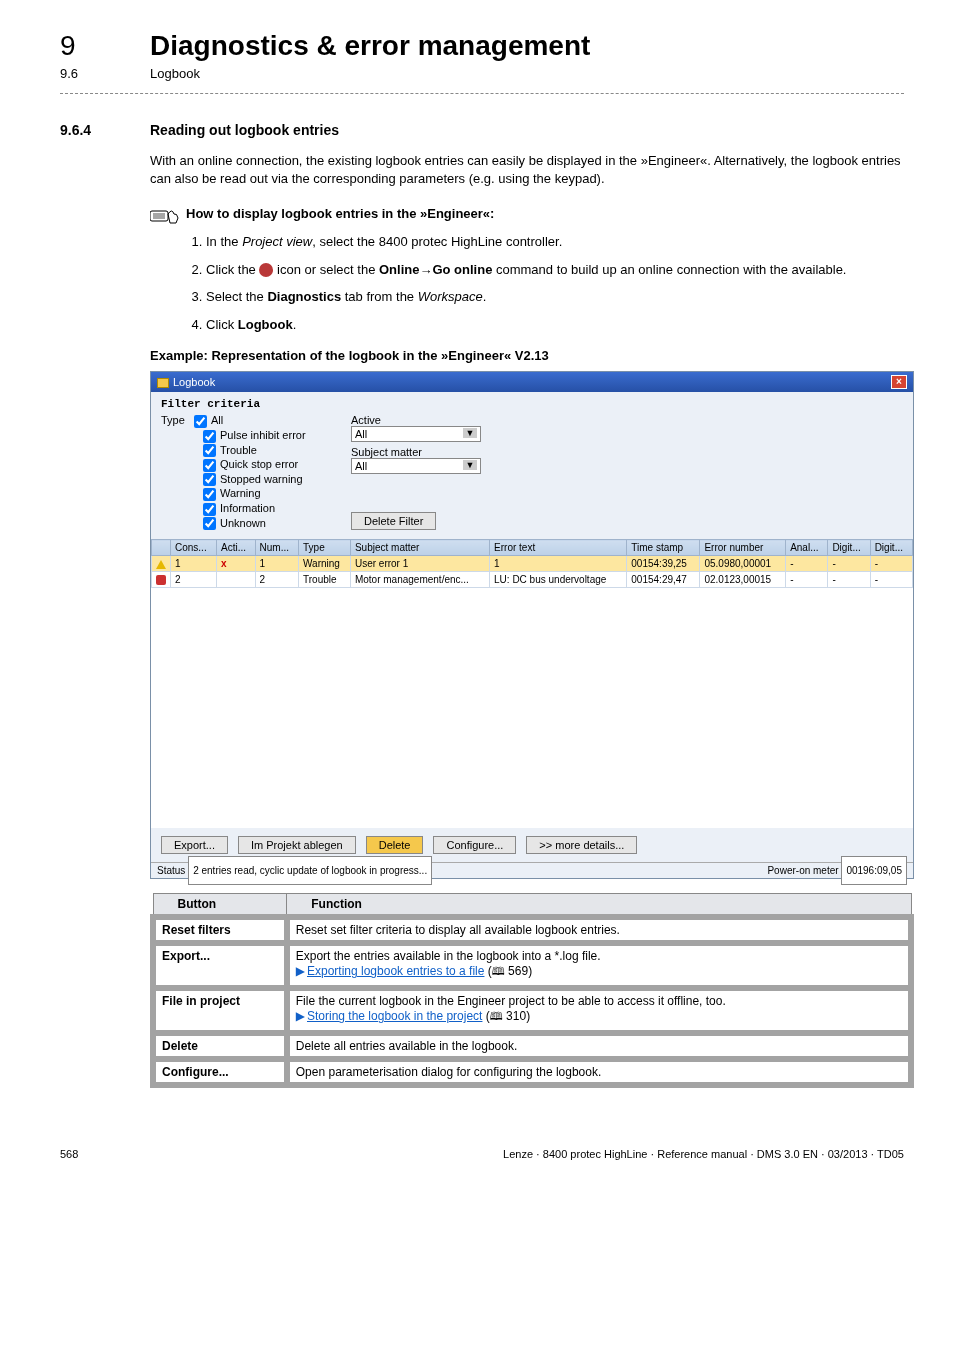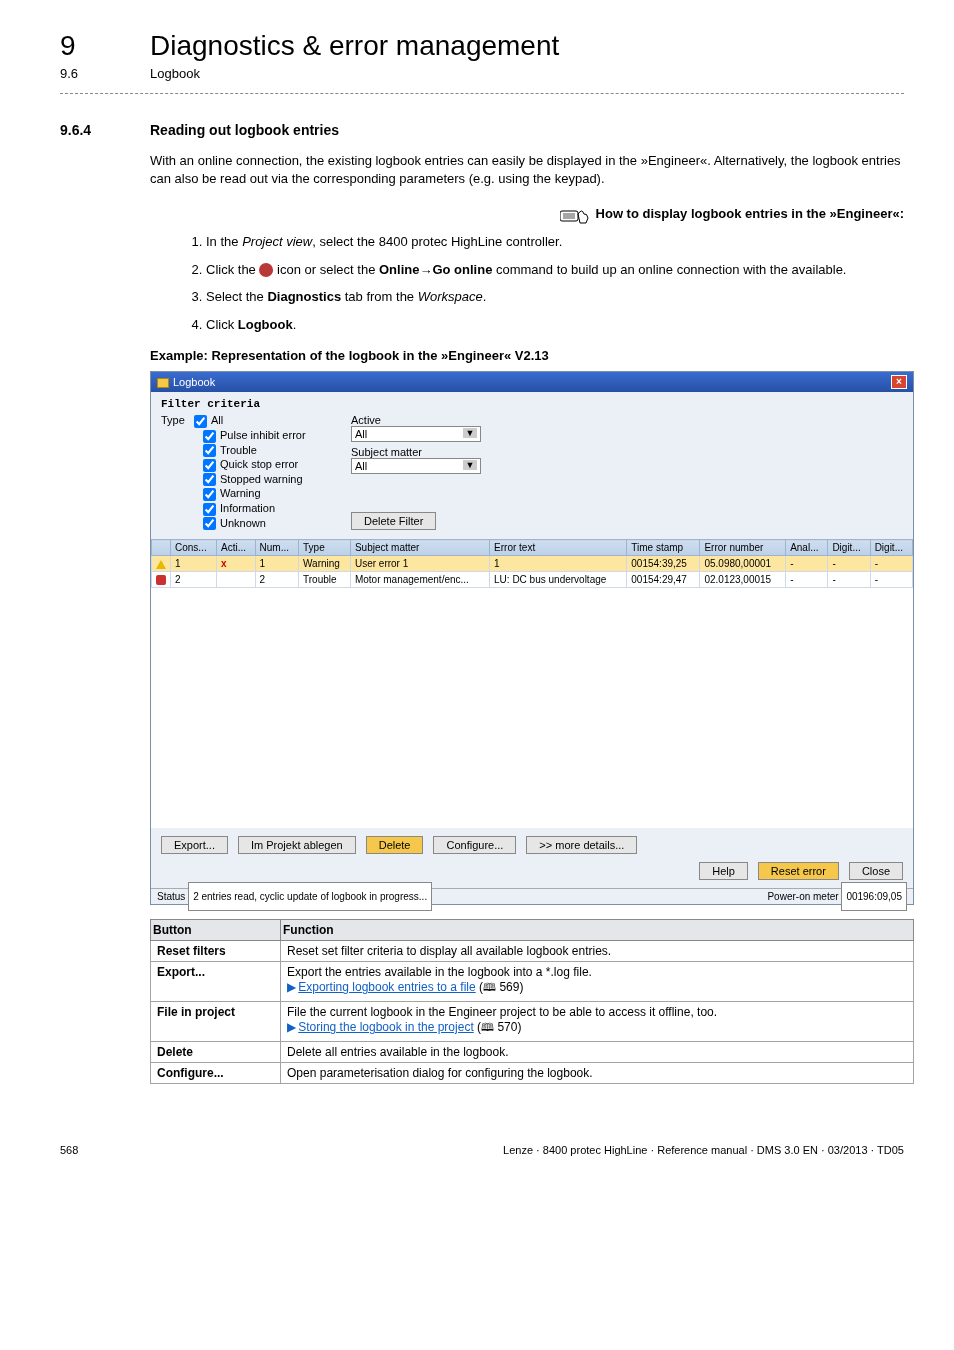--- a/index.html
+++ b/index.html
@@ -6,30 +6,30 @@
   body {
     font-family: Arial, Helvetica, sans-serif;
     font-size: 13px;
     color: #000;
     width: 954px;
     background: #fff;
     padding: 30px 50px 30px 60px;
   }
   .chapter-header { display: flex; align-items: flex-start; margin-bottom: 4px; }
   .chapter-num { font-size: 28px; font-weight: 400; width: 90px; }
-  .chapter-title { font-size: 28px; font-weight: 400; }
+  .chapter-title { font-size: 28px; font-weight: 700; }
   .sub-line { display: flex; align-items: center; margin-bottom: 6px; }
   .sub-num { font-size: 13px; width: 90px; }
   .sub-title { font-size: 13px; }
   .dash-rule { border: none; border-top: 1px dashed #888; margin: 12px 0 28px 0; }
   .section-header { display: flex; margin-bottom: 14px; }
   .section-num { font-size: 14px; font-weight: 700; width: 90px; }
   .section-title { font-size: 14px; font-weight: 700; }
   .para { margin-left: 90px; margin-bottom: 18px; line-height: 1.4; }
-  .howto { margin-left: 90px; display: flex; align-items: flex-start; justify-content: flex-end; }
+  .howto { margin-left: 90px; display: flex; align-items: flex-start; }
   .howto-icon { width: 36px; font-size: 16px; }
   .howto-text { font-size: 13px; font-weight: 700; }
   ol.steps { margin-left: 128px; margin-top: 4px; padding-left: 18px; }
   ol.steps li { line-height: 1.5; margin-bottom: 8px; }
   .inline-icon { display:inline-block; width:14px; height:14px; background:#b93838; border-radius:7px; vertical-align:middle; position:relative; }
   .inline-icon::before { content:""; position:absolute; left:6px; top:8px; width:8px; height:2px; background:#b93838; transform:rotate(-25deg); }
   .bold { font-weight: 700; }
   .italic { font-style: italic; }
   .example-label { margin-left: 90px; font-weight: 700; margin-top: 14px; margin-bottom: 8px; }
   .logbook-window { margin-left: 90px; border:1px solid #7a90a8; background:#ebf0f7; width:764px; font-size:11px; font-family: Tahoma, Arial, sans-serif; }
@@ -52,22 +52,22 @@
   .stop-oct { display:inline-block; width:10px;height:10px;background:#cc3030;border-radius:2px;vertical-align:middle;}
   .act-x { color:#c00; font-weight:700; }
   .grid-body { height: 240px; background:#fff;}
   .btn-row { padding:8px 10px; display:flex; align-items:center; gap:10px;}
   .winbtn { border:1px solid #888; background:#e6e6e6; padding:2px 12px; font-size:11px;}
   .winbtn.del { background:#f5c84c; }
   .btn-row .spacer { flex:1; }
   .status { border-top:1px solid #aaa; padding:2px 6px; display:flex; justify-content:space-between; align-items:center; font-size:10px;}
   .powbox { border:1px solid #888; background:#fff; padding:8px 4px;}
   .func-table { margin-left: 90px; margin-top:14px; border-collapse: collapse; width: 764px; font-size: 12px; }
-  .func-table th { background:#e4e6ea; border:1px solid #888; text-align:left; padding:3px 2px; font-weight:700;}
-  .func-table td { border:1px solid #a3a3a3; padding:3px 6px; vertical-align:top;}
+  .func-table th { background:#e4e6ea; border:1px solid #888; text-align:left; padding:3px 24px; font-weight:700;}
+  .func-table td { border:6px solid #a3a3a3; padding:3px 6px; vertical-align:top;}
   .func-table a { color:#1160c8; text-decoration: underline; }
   .tri { color:#1160c8; display:inline-block; margin-right:2px;}
   .book { display:inline-block; font-size:11px; }
   .footer { position: relative; margin-top: 60px; font-size: 11px; display:flex; justify-content:space-between; }
 </style>
 </head>
 <body>
 
 <div class="chapter-header">
   <div class="chapter-num">9</div>
@@ -186,25 +186,20 @@
     </table>
   <div class="grid-body"></div>
   <div class="btn-row">
     <button class="winbtn">Export...</button>
     <button class="winbtn">Im Projekt ablegen</button>
     <button class="winbtn del">Delete</button>
     <button class="winbtn">Configure...</button>
     <button class="winbtn">&gt;&gt; more details...</button>
     <span class="spacer"></span>
   </div>
-  <div class="btn-row" style="justify-content:flex-end; padding-top:0;">
-    <button class="winbtn">Help</button>
-    <button class="winbtn del">Reset error</button>
-    <button class="winbtn">Close</button>
-  </div>
   <div class="status">
     <span><span>Status </span><span class="powbox">2 entries read, cyclic update of logbook in progress...</span></span>
     <span><span>Power-on meter</span> <span class="powbox">00196:09,05</span></span>
   </div>
 </div>
 
 <table class="func-table">
   <tbody>
       <tr>
         <th>Button</th>
@@ -213,21 +208,21 @@
   <tr>
         <td class="bold">Reset filters</td>
         <td>Reset set filter criteria to display all available logbook entries.</td>
       </tr>
   <tr>
         <td class="bold">Export...</td>
         <td><span>Export the entries available in the logbook into a *.log file.</span><br><span class="tri">▶</span><a href="#">Exporting logbook entries to a file</a> (<span class="book">🕮</span><span> 569)</span></td>
       </tr>
   <tr>
         <td class="bold">File in project</td>
-        <td><span>File the current logbook in the Engineer project to be able to access it offline, too.</span><br><span class="tri">▶</span><a href="#">Storing the logbook in the project</a> (<span class="book">🕮</span><span> 570)</span></td>
+        <td><span>File the current logbook in the Engineer project to be able to access it offline, too.</span><br><span class="tri">▶</span><a href="#">Storing the logbook in the project</a> (<span class="book">🕮</span><span> 310)</span></td>
       </tr>
   <tr>
         <td class="bold">Delete</td>
         <td>Delete all entries available in the logbook.</td>
       </tr>
   <tr>
         <td class="bold">Configure...</td>
         <td>Open parameterisation dialog for configuring the logbook.</td>
       </tr>
 </tbody>

